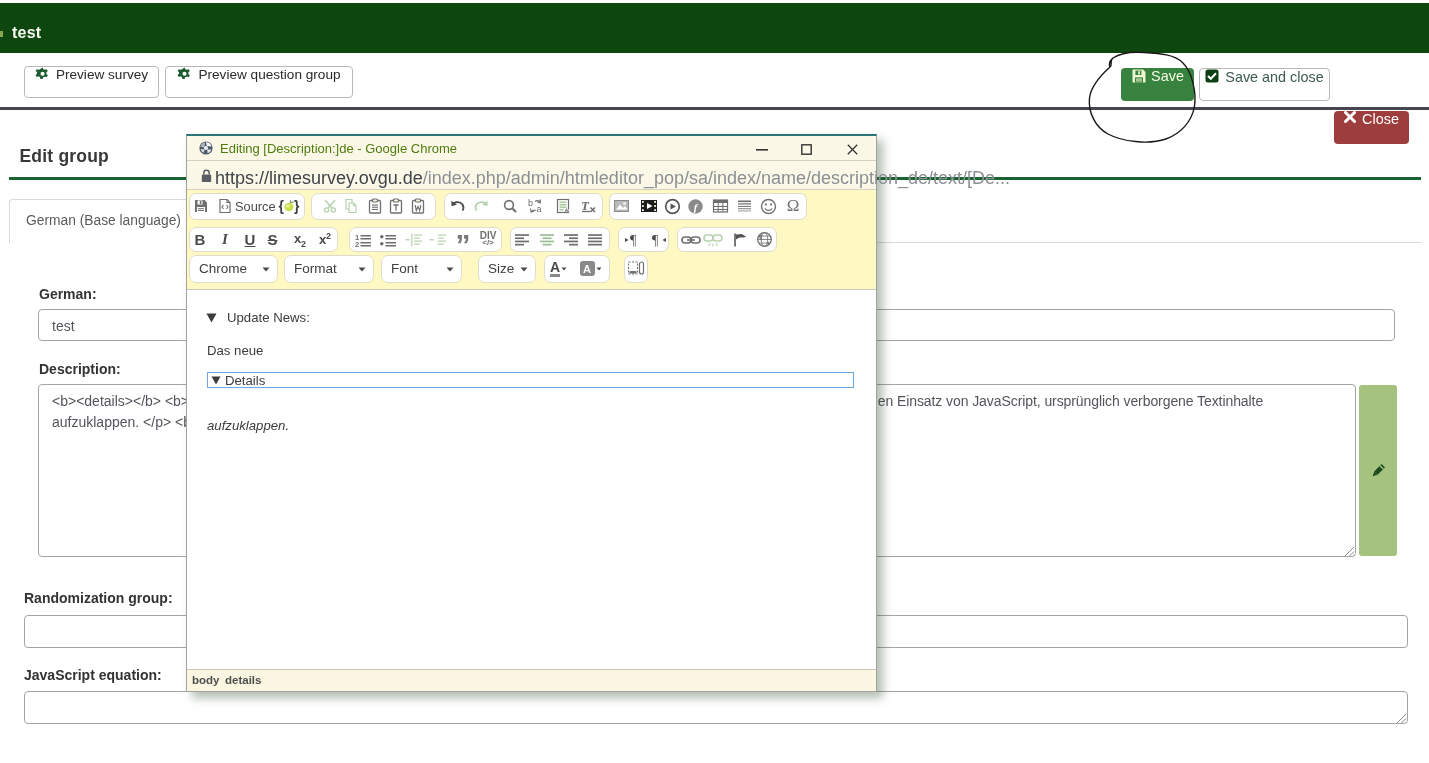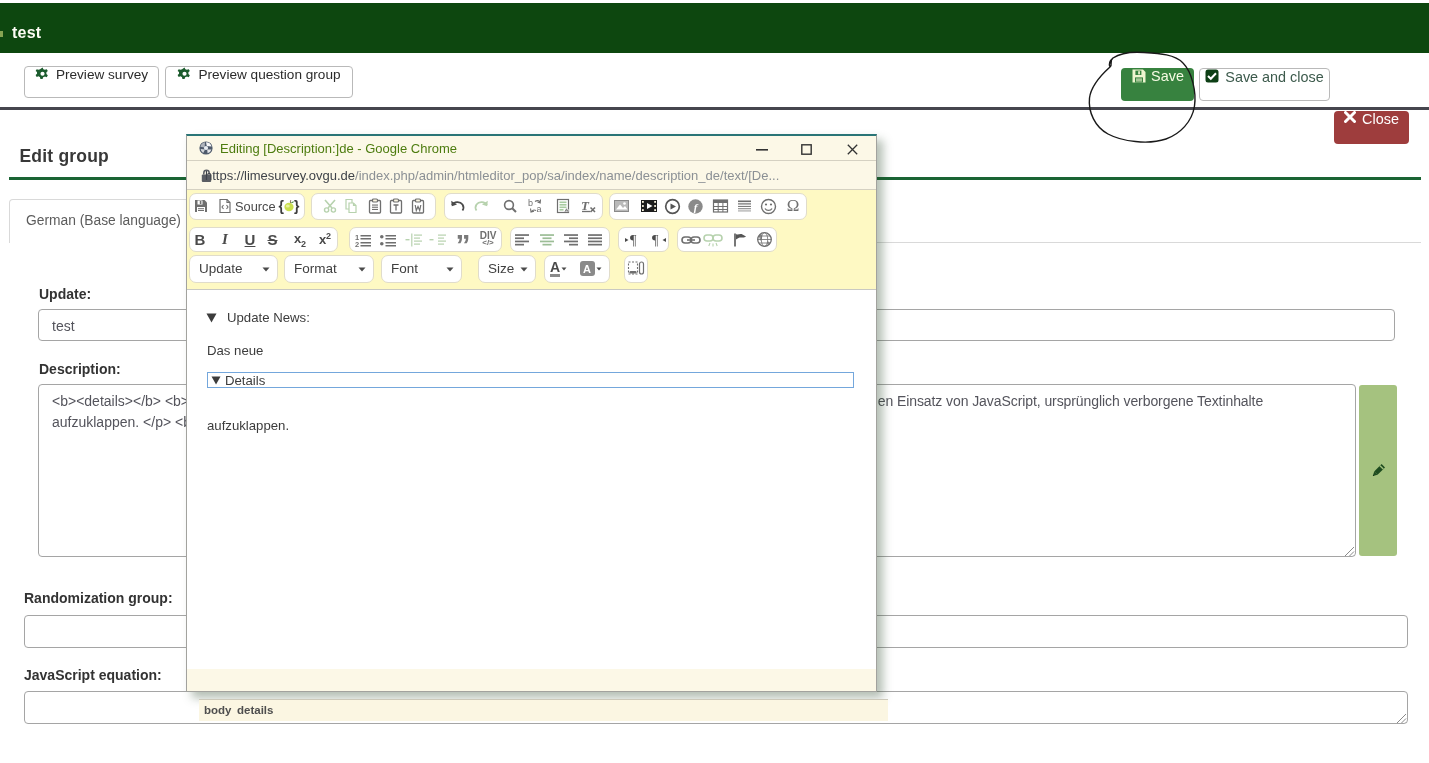--- a/index.html
+++ b/index.html
@@ -25,27 +25,27 @@
   .inp-txt { position:absolute; font-size:14px; color:#54545c; white-space:nowrap; }
   #descbtn { left:1359px; top:385px; width:38px; height:171px; background:#a5c27f; border-radius:3px; }
   svg.abs { z-index:3; }
   
   #popup { left:186px; top:134px; width:691px; height:558px; background:#fcf8e7;
            border:1px solid #a2a29e; border-top:2px solid #2a7577;
            box-shadow:6px 6px 9px rgba(40,70,40,0.35); }
   #ptitle { position:absolute; left:0; top:0; width:100%; height:24px; }
   #ptitle .t { position:absolute; left:33px; top:5px; font-size:13px; color:#4d7c0f; }
   #purl { position:absolute; left:0; top:24px; width:100%; height:30px; border-top:1px solid #d5d1c2; border-bottom:1px solid #d5d1c2; }
-  #purl .u { position:absolute; left:18px; top:7px; font-size:13px; color:#3f434a; white-space:nowrap; }
+  #purl .u { position:absolute; left:28px; top:7px; font-size:18px; color:#3f434a; white-space:nowrap; }
   #purl .u .g { color:#8b9095; }
   #ptools { position:absolute; left:0; top:54px; width:100%; height:99px; background:#fef9c3; }
   .grp { position:absolute; background:#fff; border:1px solid #e0dccb; border-radius:7px; display:flex; align-items:center; }
   .ic { display:flex; align-items:center; justify-content:center; }
   #pcontent { position:absolute; left:0; top:153px; width:689px; height:380px; background:#fff; border-top:1px solid #c9c9c2; font-size:13.2px; color:#3c3c3c; }
-  #pstatus { position:absolute; left:0; top:563px; width:689px; height:22px; background:#fbf6e2; border-top:1px solid #cdc9ba; font-size:11.5px; font-weight:bold; color:#4e4e4e;margin-left:12px; }
+  #pstatus { position:absolute; left:0; top:533px; width:689px; height:22px; background:#fbf6e2; border-top:1px solid #cdc9ba; font-size:11.5px; font-weight:bold; color:#4e4e4e; }
   .dbox { position:absolute; border:1.5px solid #74a7dc; }
 </style>
 </head>
 <body>
 <div id="page">
 
   <div class="abs" id="navbar">
       <span class="brand">test</span>
     <div style="position:absolute;left:0;top:28px;width:3px;height:6px;background:#86a452;"></div>
   </div>
@@ -80,21 +80,21 @@
         <path d="M1.5 1.5 L10.5 10.5 M10.5 1.5 L1.5 10.5" stroke="#fff" stroke-width="3" stroke-linecap="round"></path>
       </svg>Close</div>
 
   <div class="abs" id="h-edit">Edit group</div>
   <div class="abs" id="h-line"></div>
   <div class="abs" id="tabline"></div>
   <div class="abs" id="tab">
       <span>German (Base language)</span>
     </div>
 
-  <div class="lbl" style="left:39px; top:286px;">Update:</div>
+  <div class="lbl" style="left:39px; top:286px;">German:</div>
   <div class="inp" style="left:38px; top:309px; width:1357px; height:32px;"></div>
   <div class="inp-txt" style="left:52px; top:318px;">test</div>
 
   <div class="lbl" style="left:39px; top:361px;">Description:</div>
   <div class="inp" style="left:38px; top:384px; width:1318px; height:173px; border-radius:4px;"></div>
   <div class="inp-txt" id="ta-l1" style="left:52px; top:393px;">&lt;b&gt;&lt;details&gt;&lt;/b&gt; &lt;b&gt;&lt;summary&gt;Update News:&lt;/summary&gt;&lt;/b&gt; &lt;p&gt;Das neue &lt;b&gt;&lt;details&gt;&lt;/b&gt;-Element ermöglicht es, ganz ohn <span id="den" style="letter-spacing:-0.08px;">den Einsatz von JavaScript, ursprünglich verborgene Textinhalte</span></div>
   <div class="inp-txt" id="ta-l2" style="left:52px; top:413.5px;">aufzuklappen. &lt;/p&gt; &lt;b&gt;&lt;/details&gt;&lt;/b&gt;</div>
   <div class="abs" id="descbtn">
     <svg style="position:absolute;left:10px;top:77px;" width="18" height="18" viewBox="0 0 18 18">
       <g transform="rotate(45 9 9)">
@@ -468,21 +468,21 @@
 <div class="ic abs" style="left:565.5px;top:37.5px;width:24px;height:24px;">
           <svg width="17" height="17" viewBox="0 0 17 17">
             <circle cx="8.5" cy="8.5" r="6.8" fill="none" stroke="#6f6f6f" stroke-width="1.3"></circle>
             <ellipse cx="8.5" cy="8.5" rx="3.2" ry="6.8" fill="none" stroke="#6f6f6f" stroke-width="0.8"></ellipse>
             <path d="M1.7 8.5 h13.6 M2.6 5 h11.8 M2.6 12 h11.8" fill="none" stroke="#6f6f6f" stroke-width="0.8"></path>
             <path d="M5.2 2.8 C6.8 5.5 6.2 8.5 4.4 9.8 L2.8 5.2 Z" fill="#6f6f6f" opacity="0.75"></path>
             <path d="M11.8 10.2 C10.6 11.2 10.9 13 12.1 13.8 L13.9 11.2 Z" fill="#6f6f6f" opacity="0.75"></path>
           </svg>
         </div>
 <div class="grp" style="left:2px;top:64.5px;width:88.5px;height:28.5px;"></div>
-<div class="abs" style="left:12px;top:64.5px;height:28.5px;display:flex;align-items:center;font-size:13.5px;color:#3f3f3f;">Update</div>
+<div class="abs" style="left:12px;top:64.5px;height:28.5px;display:flex;align-items:center;font-size:13.5px;color:#3f3f3f;">Chrome</div>
 <svg class="abs" style="left:73.5px;top:75.5px;" width="10" height="7" viewBox="0 0 10 7">
           <path d="M1.5 1.5 L5 5.5 L8.5 1.5 Z" fill="#4a4a4a"></path>
         </svg>
 <div class="grp" style="left:97px;top:64.5px;width:90px;height:28.5px;"></div>
 <div class="abs" style="left:107px;top:64.5px;height:28.5px;display:flex;align-items:center;font-size:13.5px;color:#3f3f3f;">Format</div>
 <svg class="abs" style="left:170px;top:75.5px;" width="10" height="7" viewBox="0 0 10 7">
           <path d="M1.5 1.5 L5 5.5 L8.5 1.5 Z" fill="#4a4a4a"></path>
         </svg>
 <div class="grp" style="left:194px;top:64.5px;width:81px;height:28.5px;"></div>
 <div class="abs" style="left:204px;top:64.5px;height:28.5px;display:flex;align-items:center;font-size:13.5px;color:#3f3f3f;">Font</div>
@@ -524,21 +524,21 @@
       <svg style="position:absolute;left:19px;top:23px;" width="11" height="10" viewBox="0 0 11 10">
           <path d="M0.5 0.5 H10.5 L5.5 9.5 Z" fill="#3c3c3c"></path>
         </svg>
       <div style="position:absolute;left:40px;top:20px;">Update News:</div>
       <div style="position:absolute;left:20px;top:53px;text-align:center;">Das neue</div>
       <div class="dbox" style="left:19.5px;top:82px;width:647px;height:16px;"></div>
       <svg style="position:absolute;left:24px;top:86px;" width="10" height="9" viewBox="0 0 10 9">
           <path d="M0.5 0.5 H9.5 L5 8.5 Z" fill="#3c3c3c"></path>
         </svg>
       <div style="position:absolute;left:38px;top:83px;">Details</div>
-      <div style="position:absolute;left:20px;top:128px;">aufzuklappen.</div>
+      <div style="position:absolute;left:20px;top:128px;font-style:italic;">aufzuklappen.</div>
     </div>
     <div id="pstatus">
         <span style="position:absolute;left:5px;top:4px;">body</span>
         <span style="position:absolute;left:38px;top:4px;">details</span>
       </div>
   </div>
 
   <svg class="abs" style="left:1080px; top:44px; width:130px; height:110px;" viewBox="0 0 130 110">
     <path d="M 64,8.5 C 50,7.5 39,10 33,14 C 29,17 33,20 30,23 C 20,32 11,42 9.5,54 C 8,68 15,83 28,90 C 42,97.5 68,101 86,95 C 100,90 112,78 114.5,62 C 116.5,48 112,28 103,19 C 95,10.5 80,9.5 64,8.5 Z M 33,14 C 30.5,16 28.5,19.5 30,23" fill="none" stroke="#191919" stroke-width="1.4"></path>
   </svg>

